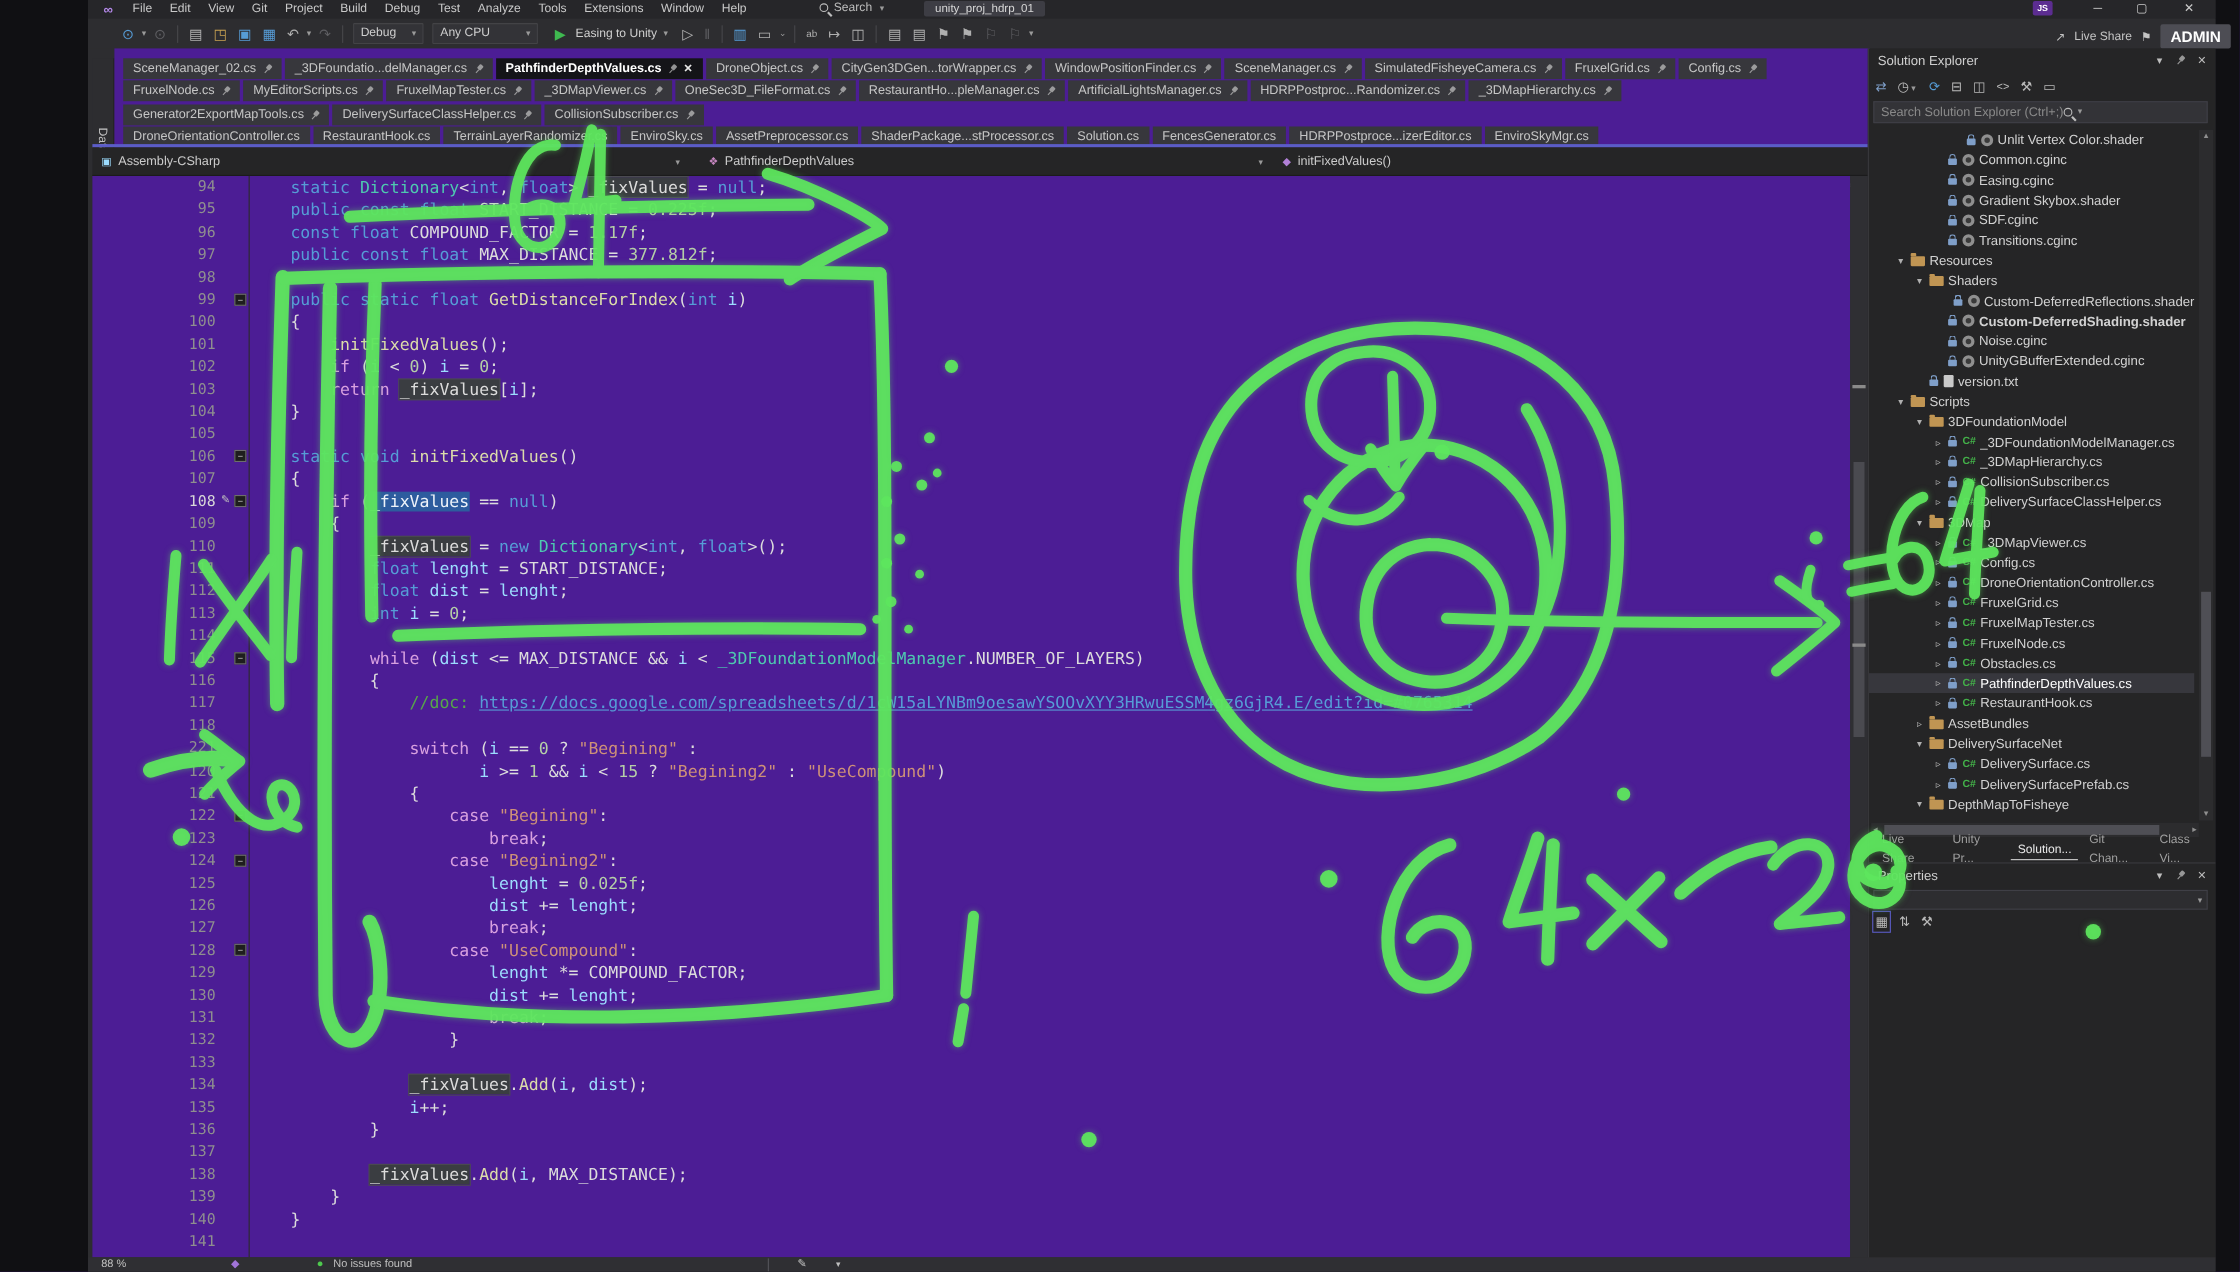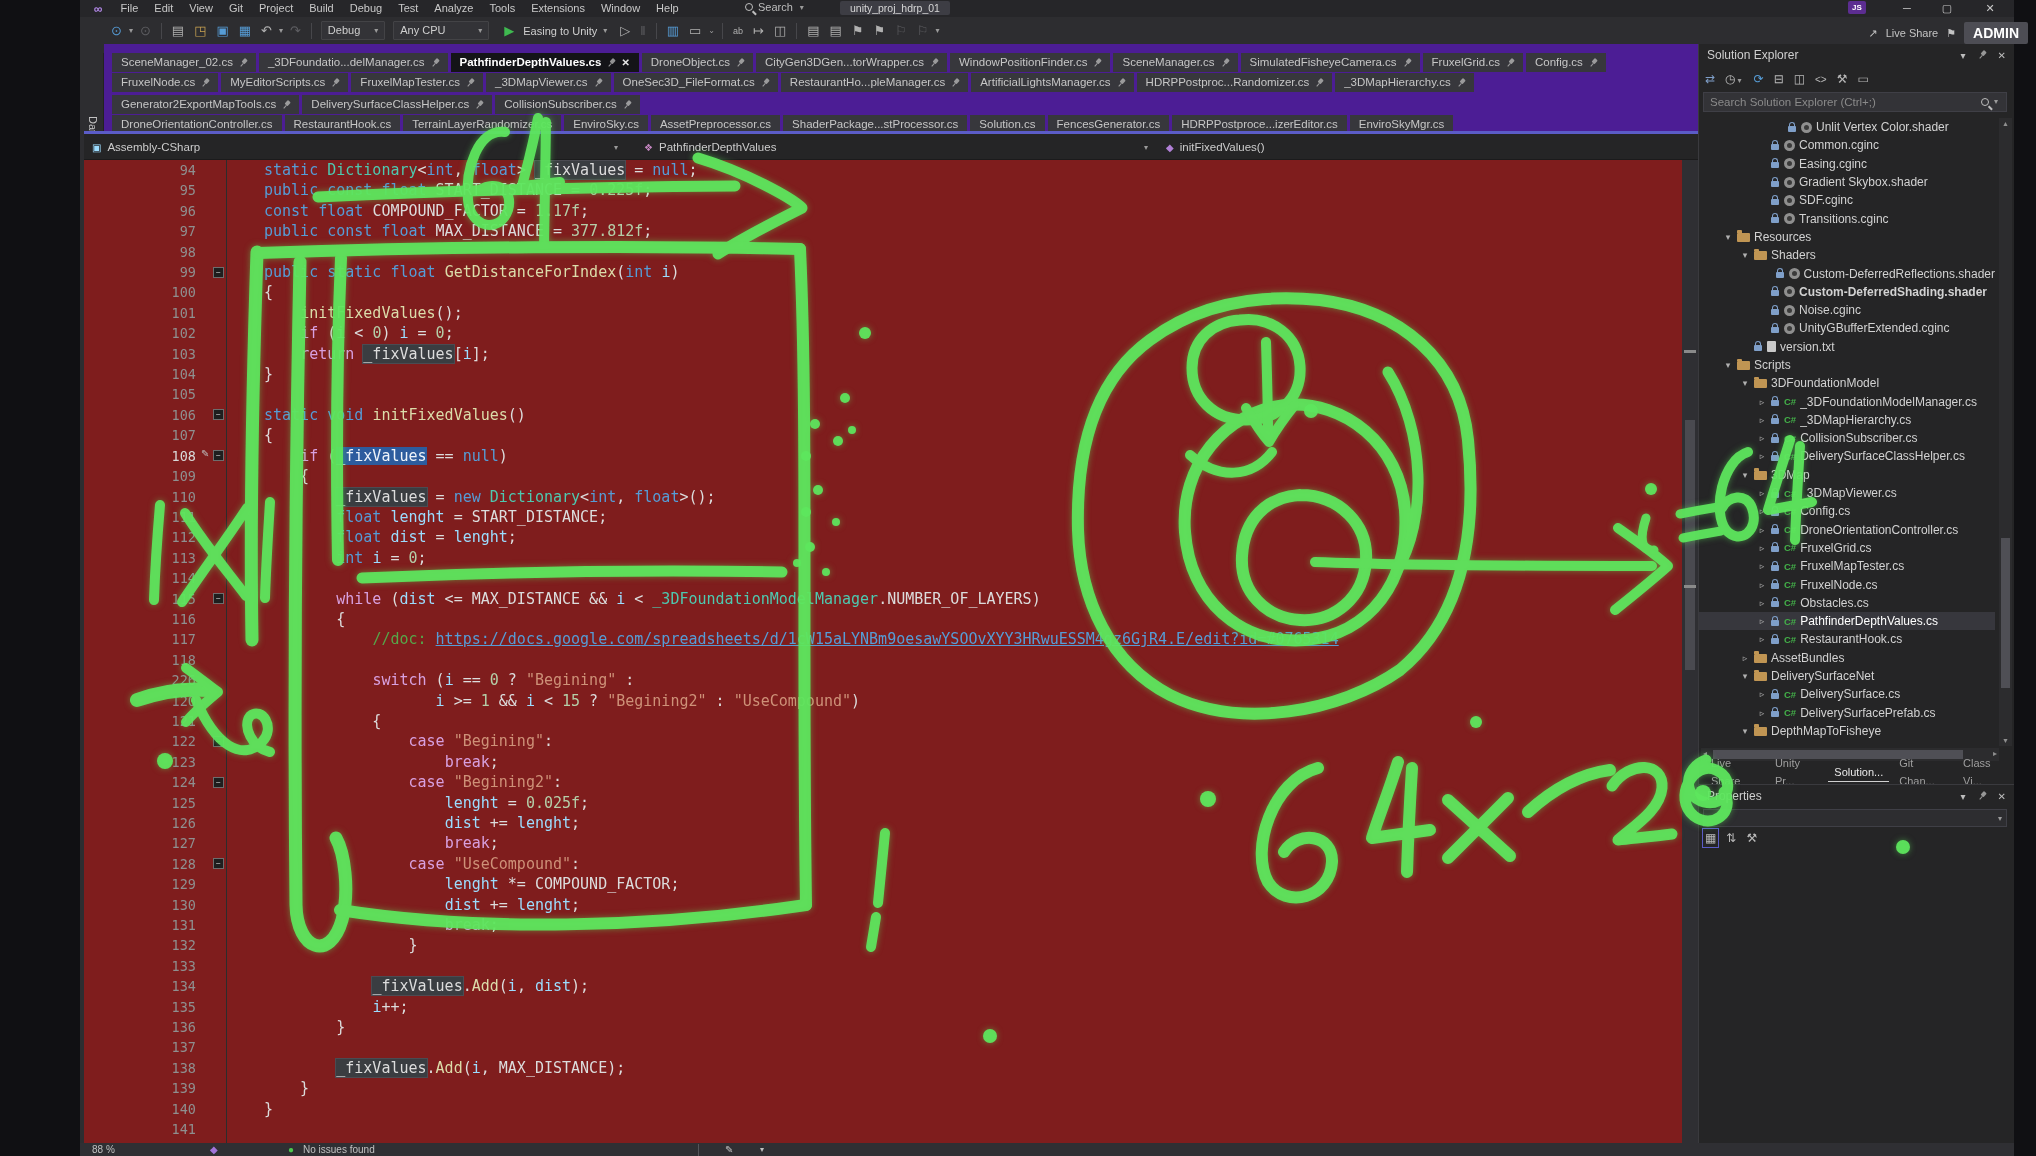--- a/index.html
+++ b/index.html
@@ -40,21 +40,21 @@
   .pin::after{content:'';position:absolute;left:3.5px;top:5px;width:1px;height:4px;background:#bdbdbd}
   .tx{font-size:10px;color:#e8e8e8}
   #tab-ovf{position:absolute;right:10px;top:119px;color:#9a9a9a;font-size:10px;display:flex;gap:12px}
   #purple-line{left:84px;top:131px;width:1614px;height:3px;background:#5b5cc7}
   
   #crumbs{left:84px;top:134px;width:1614px;height:26px;background:#252526;border-bottom:1px solid #1b1b1c;color:#cccccc;font-size:11.5px}
   .crumb{position:absolute;top:0;display:flex;align-items:center;gap:6px;height:26px}
   .cicon{font-size:10px}
   .ccaret{font-size:8px;color:#9a9a9a}
   
-  #editor{left:84px;top:160px;width:1598px;height:983px;background:#7f1d1d;overflow:hidden}
+  #editor{left:84px;top:160px;width:1598px;height:983px;background:#4c1d95;overflow:hidden}
   #codearea{position:absolute;left:0;top:0;width:1598px}
   .cl{position:relative;height:20.42px}
   .ln{position:absolute;left:48px;width:64px;text-align:right;font:13.5px/20.42px "DejaVu Sans Mono",monospace;color:#8f8f8f}
   .ln.on{color:#d8d8d8}
   .mod{position:absolute;left:117px;top:2px;font-size:10px;color:#bdbdbd}
   .fold{position:absolute;left:129px;top:4.5px;width:11px;height:11px;border:1px solid #6d6d6d;color:#bfbfbf;font:8px/9px "DejaVu Sans Mono",monospace;text-align:center;background:#1e1e1e}
   .ct{position:absolute;left:180px;white-space:pre;font:15px/20.42px "DejaVu Sans Mono",monospace}
   .sg{white-space:pre}
   .k{color:#569cd6}.ck{color:#d8a0df}.t{color:#4ec9b0}.m2{color:#dcdcaa}.v{color:#9cdcfe}
   .s2{color:#ce9178}.n2{color:#b5cea8}.d{color:#dcdcdc}.cm{color:#57a64a}
@@ -64,21 +64,21 @@
   #gutline{left:226px;top:160px;width:1px;height:983px;background:#2c2c2c}
   
   #esb{left:1682px;top:160px;width:16px;height:983px;background:#2f2f33}
   #esb-thumb{left:1685px;top:420px;width:10px;height:250px;background:#4a4a50}
   .esb-mark{position:absolute;left:1684px;width:12px;height:3px;background:#8a8a8a}
   
   #sepanel{left:1698px;top:44px;width:316px;height:1112px;background:#252526;border-left:1px solid #3a3a3e}
   .ptitle{position:absolute;left:0;width:100%;height:22px;color:#cfcfcf;font-size:12px;line-height:22px;padding-left:8px}
   .pbtns{position:absolute;right:8px;display:flex;gap:12px;align-items:center;color:#bdbdbd;font-size:10px;height:22px}
   #setools{position:absolute;left:6px;top:24px;display:flex;gap:10px;align-items:center;font-size:12px;color:#b9b9b9;height:22px}
-  #sesearch{position:absolute;left:4px;top:48px;width:304px;height:20px;background:#333337;border:1px solid #3f3f46;color:#8a8a8a;font-size:11.5px;line-height:18px;padding:0 6px;display:flex;justify-content:space-between;align-items:center}
+  #sesearch{position:absolute;left:4px;top:48px;width:304px;height:20px;background:#333337;border:1px solid #3f3f46;color:#8a8a8a;font-size:11.5px;line-height:18px;padding:0 6px;display:flex;align-items:center}
   #tree{position:absolute;left:0;top:74px;width:296px;height:628px;overflow:hidden}
   .trow{display:flex;align-items:center;height:18.3px;font-size:12px;color:#d2d2d2;white-space:nowrap;gap:4px}
   .trow.selr{background:#37373d;color:#fff}
   .tar{width:10px;font-size:9px;color:#b0b0b0;text-align:center;flex:none}
   .lock{width:8px;height:6px;background:#7f9fc9;border-radius:1px;position:relative;margin:3px 1px 0 0;flex:none}
   .lock::before{content:'';position:absolute;top:-4px;left:1px;width:4px;height:4px;border:1.4px solid #7f9fc9;border-bottom:none;border-radius:3px 3px 0 0}
   .fico{width:13px;height:9px;background:#c09553;border-radius:1px;position:relative;flex:none;margin-top:1px}
   .fico::before{content:'';position:absolute;top:-2.5px;left:0;width:5px;height:2.5px;background:#c09553;border-radius:1px 1px 0 0}
   .shc{width:11px;height:11px;border-radius:50%;border:3px solid #8f8f8f;background:#3a3a3a;flex:none}
   .doc{width:9px;height:11px;background:#c9c9c9;border-radius:1px;flex:none}
@@ -449,21 +449,21 @@
         </div>
         <div class="cl">
           <span class="ln">117</span>
           <span class="ct"><span class="sg d">            </span><span class="sg cm">//doc: </span><span class="sg lnk">https://docs.google.com/spreadsheets/d/1cW15aLYNBm9oesawYSOOvXYY3HRwuESSM4gz6GjR4.E/edit?id=#0765314</span></span>
         </div>
         <div class="cl">
           <span class="ln">118</span>
           <span class="ct"></span>
         </div>
         <div class="cl">
-          <span class="ln">226</span>
+          <span class="ln">221</span>
           <span class="ct"><span class="sg d">            </span><span class="sg ck">switch</span><span class="sg d"> (</span><span class="sg v">i</span><span class="sg d"> == </span><span class="sg n2">0</span><span class="sg d"> ? </span><span class="sg s2">"Begining"</span><span class="sg d"> :</span></span>
         </div>
         <div class="cl">
           <span class="ln">120</span>
           <span class="ct"><span class="sg d">                   </span><span class="sg v">i</span><span class="sg d"> &gt;= </span><span class="sg n2">1</span><span class="sg d"> &amp;&amp; </span><span class="sg v">i</span><span class="sg d"> &lt; </span><span class="sg n2">15</span><span class="sg d"> ? </span><span class="sg s2">"Begining2"</span><span class="sg d"> : </span><span class="sg s2">"UseCompound"</span><span class="sg d">)</span></span>
         </div>
         <div class="cl">
           <span class="ln">121</span>
           <span class="ct"><span class="sg d">            {</span></span>
         </div>

